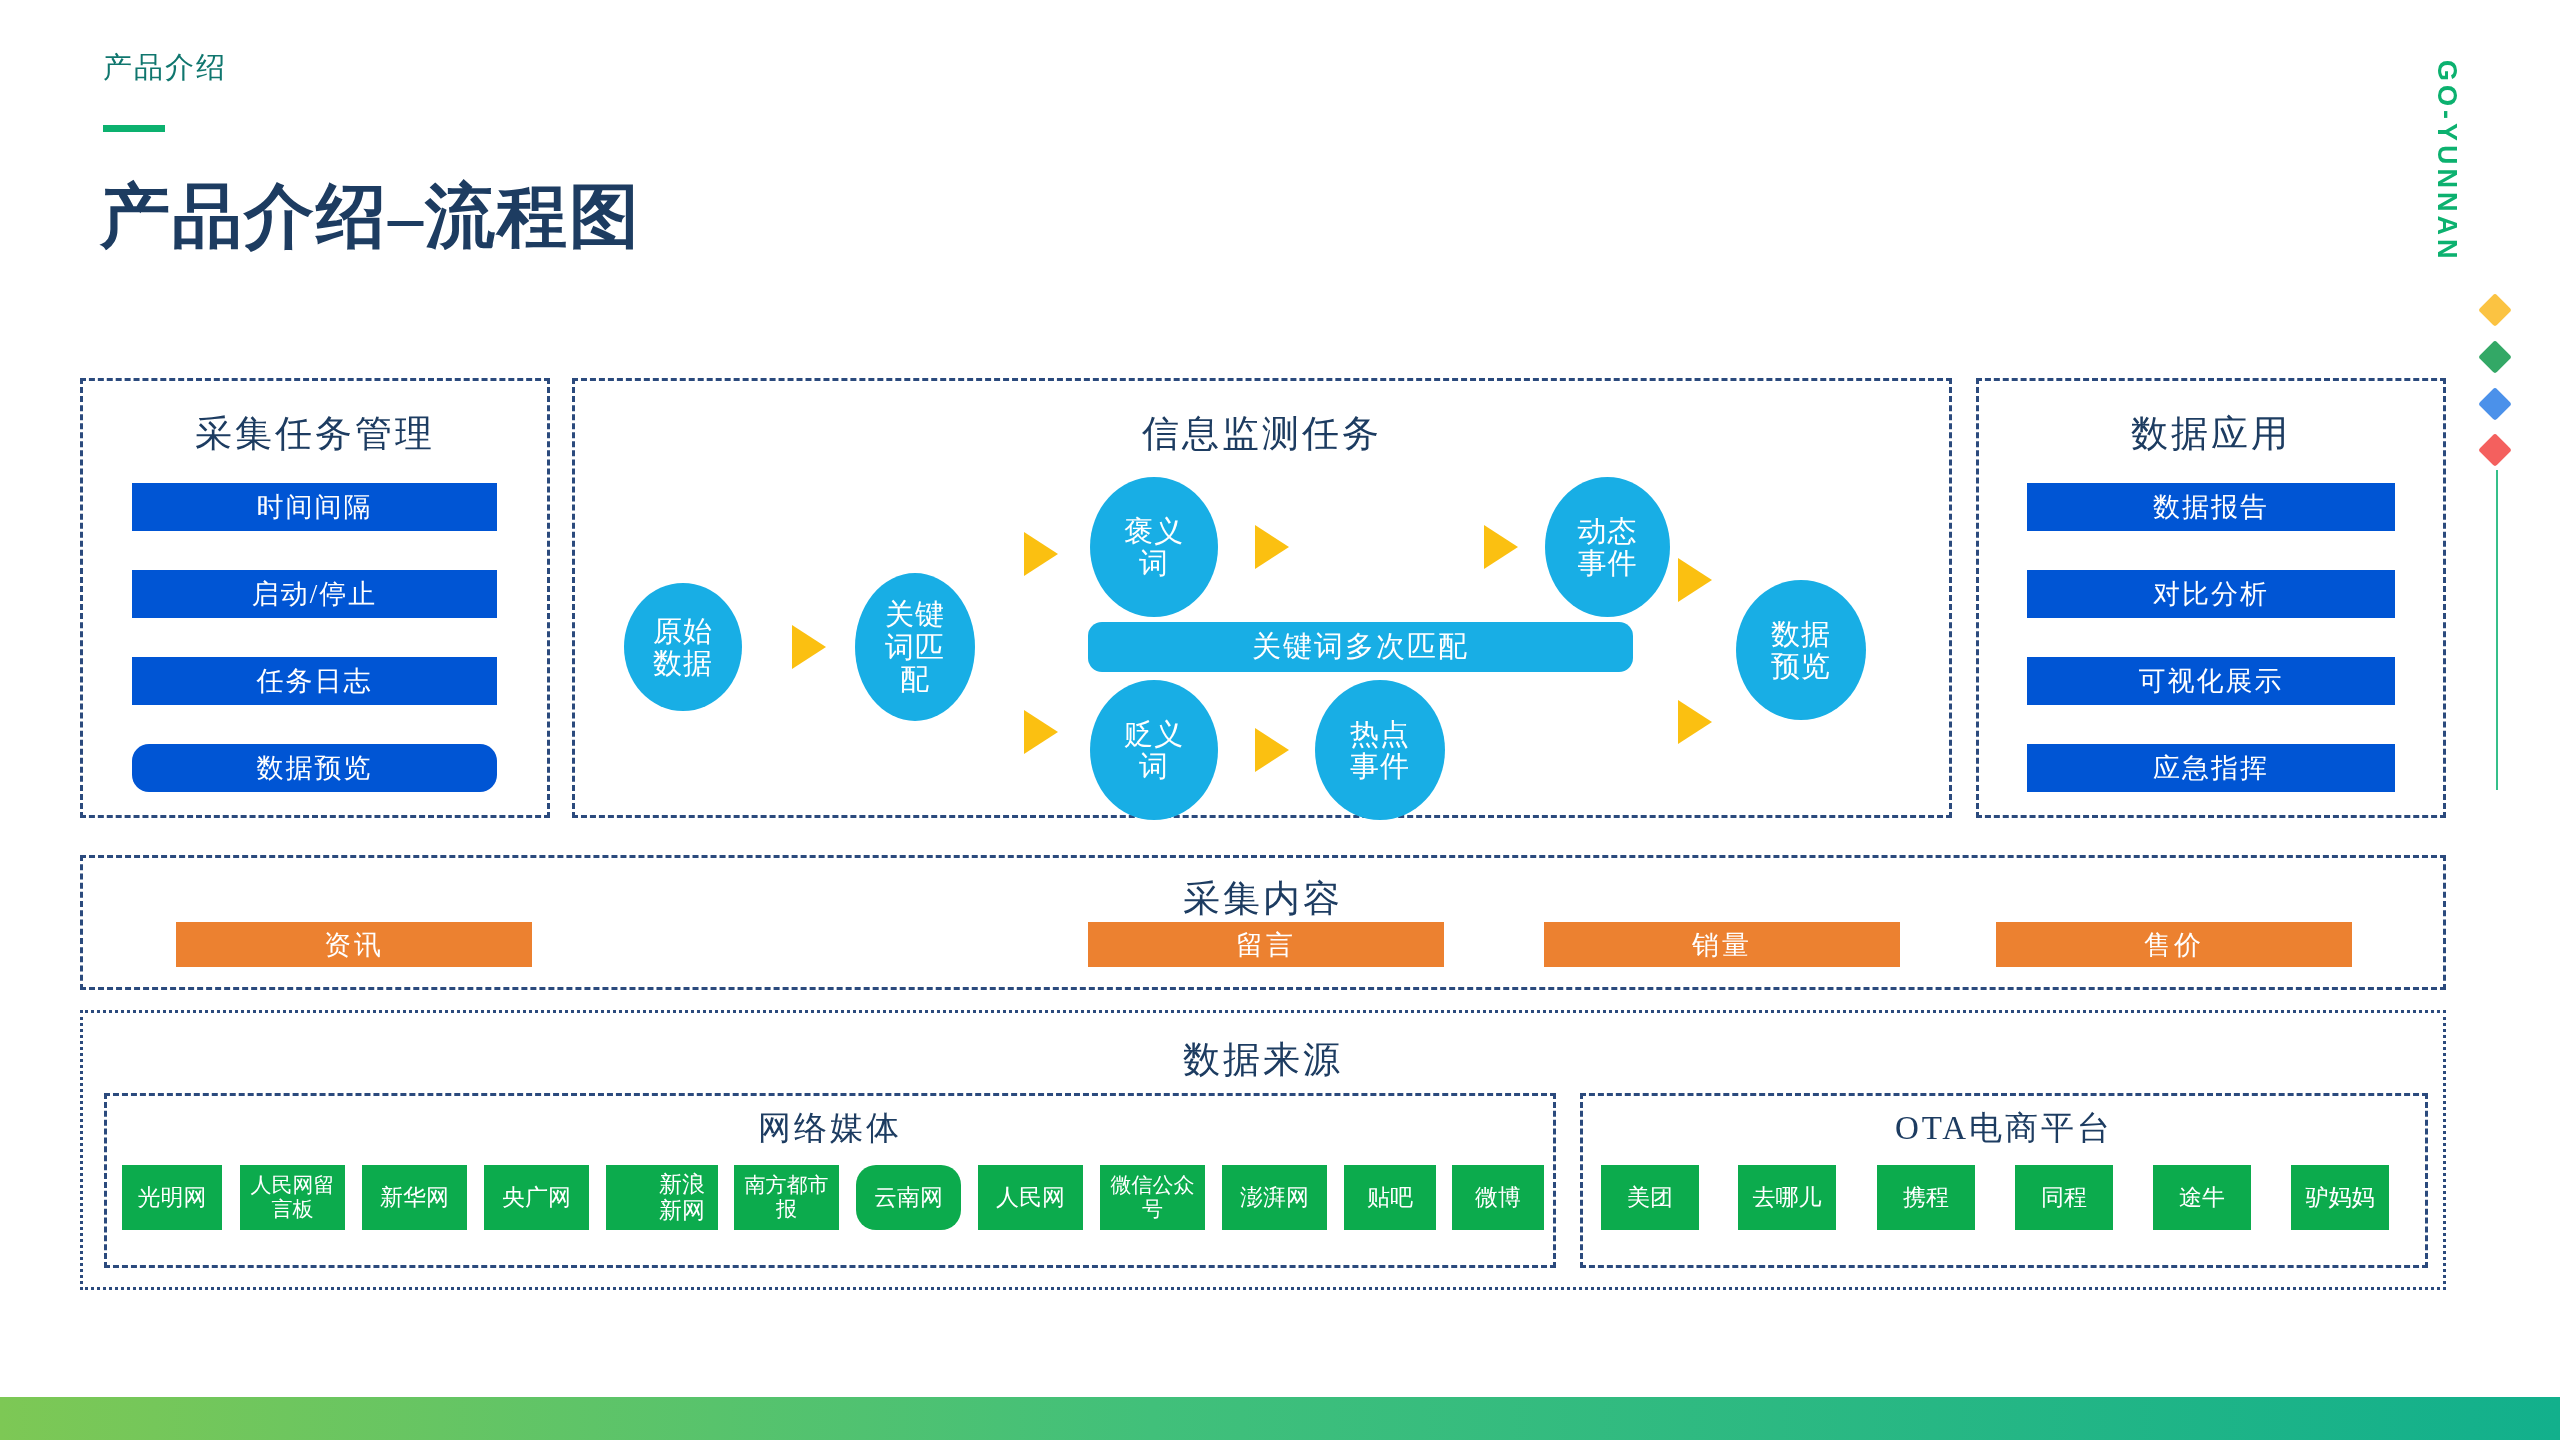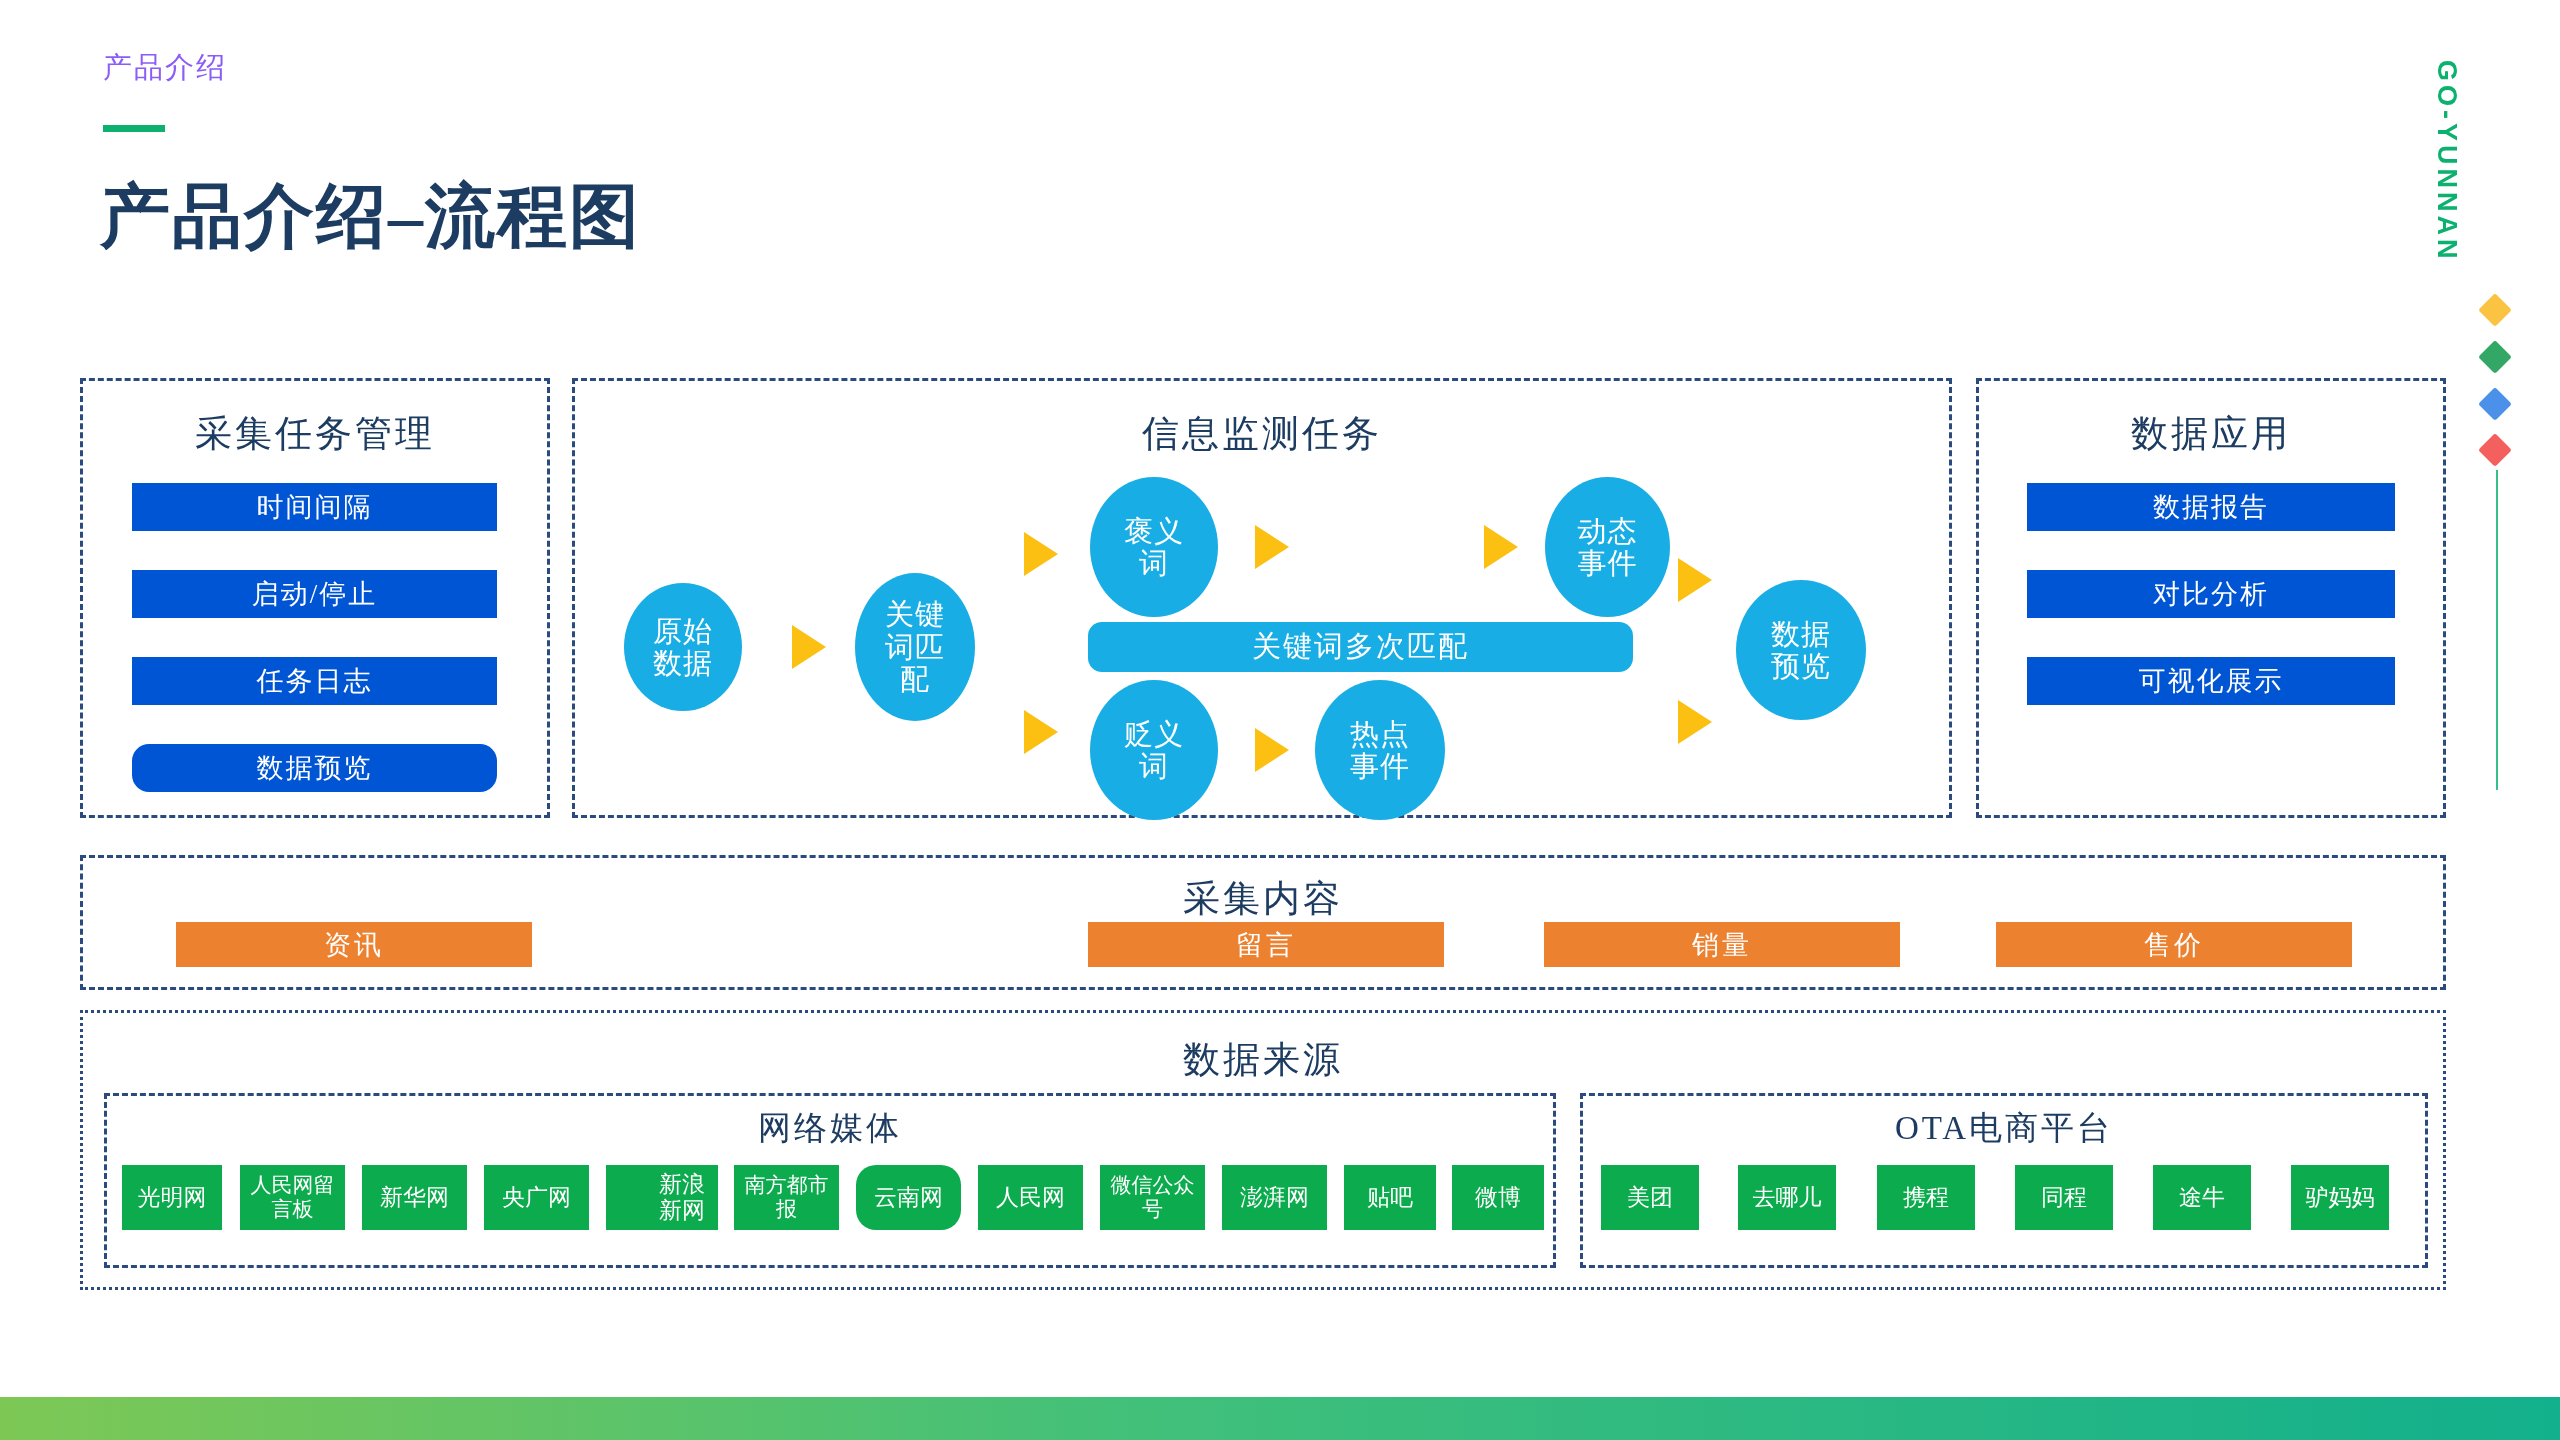--- a/index.html
+++ b/index.html
@@ -8,21 +8,21 @@
     background:#ffffff;
     font-family:"Liberation Serif","DejaVu Serif",serif;
     overflow:hidden;
     position:relative;
   }
   .stage{position:absolute;left:0;top:0;width:2560px;height:1440px;}
 
   
   .kicker{
     position:absolute;left:103px;top:48px;
-    font-size:29px;color:#8b5cf6;letter-spacing:2px;
+    font-size:29px;color:#0f766e;letter-spacing:2px;
   }
   .kicker-rule{
     position:absolute;left:103px;top:125px;
     width:62px;height:7px;background:#0cb16f;
   }
   .page-title{
     position:absolute;left:100px;top:170px;
     font-size:70px;color:#1d3c61;font-weight:bold;letter-spacing:2px;
     white-space:nowrap;
   }
@@ -193,20 +193,21 @@
   <div class="node" style="left:1736px;top:580px;width:130px;height:140px;">
     <span>数据<br>预览</span>
   </div>
 
   <div class="panel" style="left:1976px;top:378px;width:470px;height:440px;">
     <div class="panel-title" style="top:28px;">数据应用</div>
   </div>
   <div class="bar-blue" style="left:2027px;top:483px;width:368px;height:48px;">数据报告</div>
   <div class="bar-blue" style="left:2027px;top:570px;width:368px;height:48px;">对比分析</div>
   <div class="bar-blue" style="left:2027px;top:657px;width:368px;height:48px;">可视化展示</div>
+  <div class="bar-blue" style="left:2027px;top:744px;width:368px;height:48px;">应急指挥</div>
 
   <div class="panel" style="left:80px;top:855px;width:2366px;height:135px;">
     <div class="panel-title" style="top:16px;">采集内容</div>
   </div>
   <div class="bar-orange" style="left:176px;top:922px;width:356px;height:45px;">资讯</div>
   <div class="bar-orange" style="left:1088px;top:922px;width:356px;height:45px;">留言</div>
   <div class="bar-orange" style="left:1544px;top:922px;width:356px;height:45px;">销量</div>
   <div class="bar-orange" style="left:1996px;top:922px;width:356px;height:45px;">售价</div>
 
   <div class="panel" style="left:80px;top:1010px;width:2366px;height:280px;border-style:dotted;">

